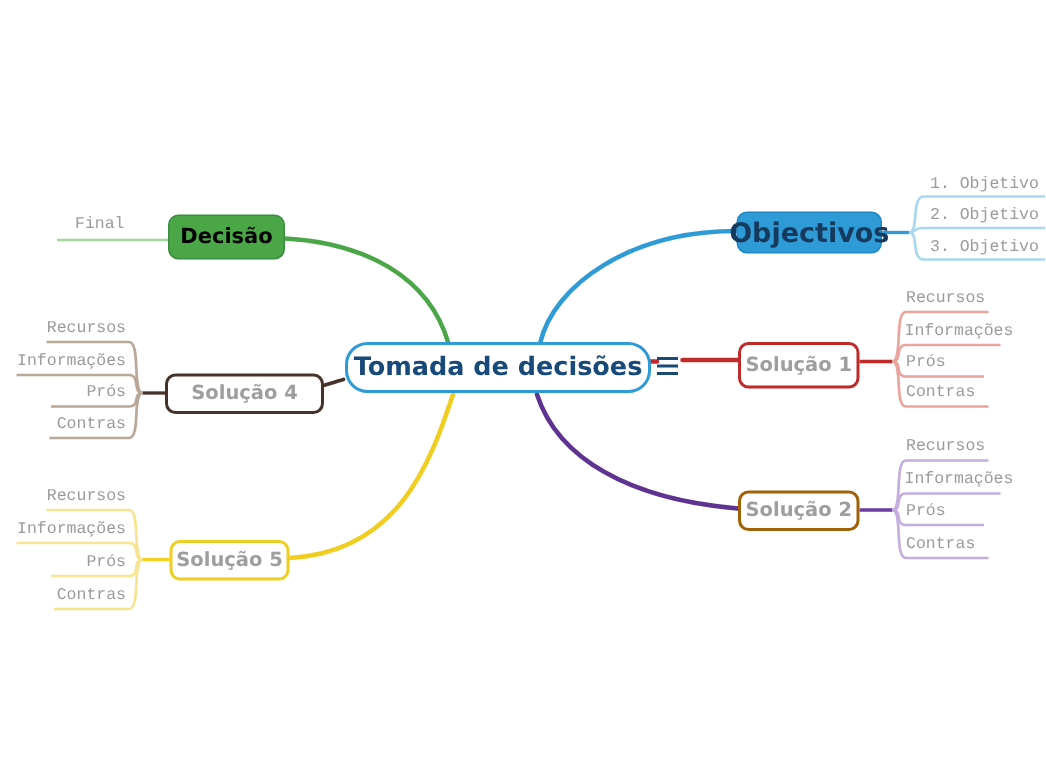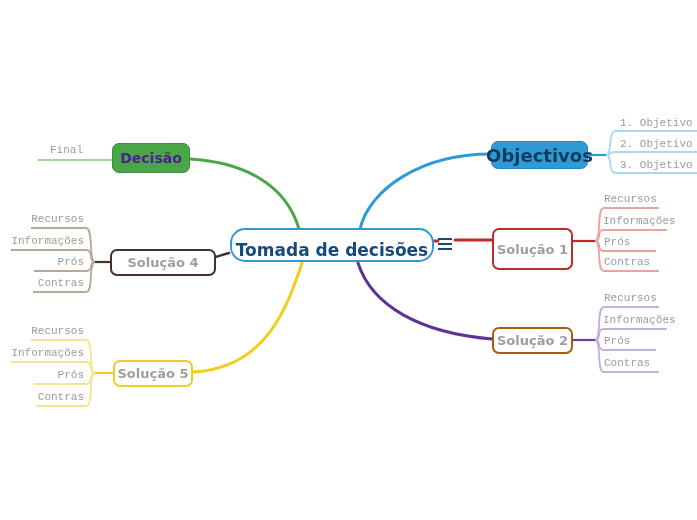--- a/index.html
+++ b/index.html
@@ -8,34 +8,34 @@
     font-family:"DejaVu Sans","Liberation Sans",sans-serif;
   }
   .canvas svg{position:absolute;left:0;top:0;}
   .node{
     position:absolute;display:flex;align-items:center;justify-content:center;
     box-sizing:border-box;border-radius:7px;white-space:nowrap;cursor:default;
   }
   .root-node{
     left:230px;top:228px;width:204px;height:34px;
     background:#ffffff;border:2.5px solid #2e9bd6;border-radius:15px;
-    font-size:17px;font-weight:bold;color:#174a7a;align-items:flex-end;
+    font-size:17px;font-weight:bold;color:#174a7a;
   }
   .decisao-node{
     left:112px;top:143px;width:78px;height:30px;
     background:#4ba648;border:1.5px solid #3a8c3f;
-    font-size:14px;font-weight:bold;color:#4c1d95;
+    font-size:14px;font-weight:bold;color:#000000;
   }
   .objectivos-node{
     left:491px;top:141px;width:97px;height:28px;
     background:#2e9bd6;border:1.5px solid #2187c4;
     font-size:18px;font-weight:bold;color:#153a5e;
   }
   .sol{background:#ffffff;font-size:13px;font-weight:bold;color:#9e9e9e;}
-  .sol1{left:492px;top:228px;width:81px;height:42px;border:2px solid #bf2b2b;}
+  .sol1{left:492px;top:228px;width:81px;height:31px;border:2px solid #bf2b2b;}
   .sol2{left:492px;top:327px;width:81px;height:27px;border:2px solid #a16207;}
   .sol3{left:113px;top:360px;width:80px;height:27px;border:2px solid #efce24;}
   .sol4{left:110px;top:249px;width:106px;height:27px;border:2px solid #46322a;}
   .leaf{
     position:absolute;font-size:11px;line-height:13px;color:#9b9b9b;
     white-space:nowrap;cursor:default;font-family:Liberation Mono, monospace;
   }
   .leaf.r{text-align:left;}
   .leaf.l{text-align:right;margin-left:32px;}
 </style>

